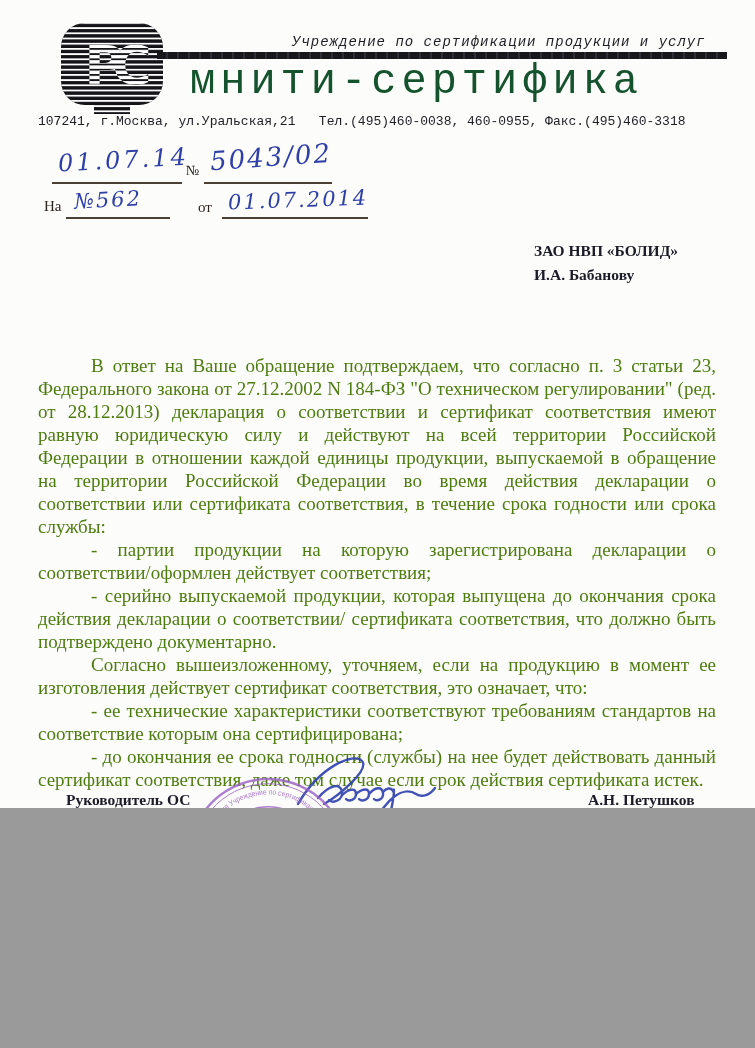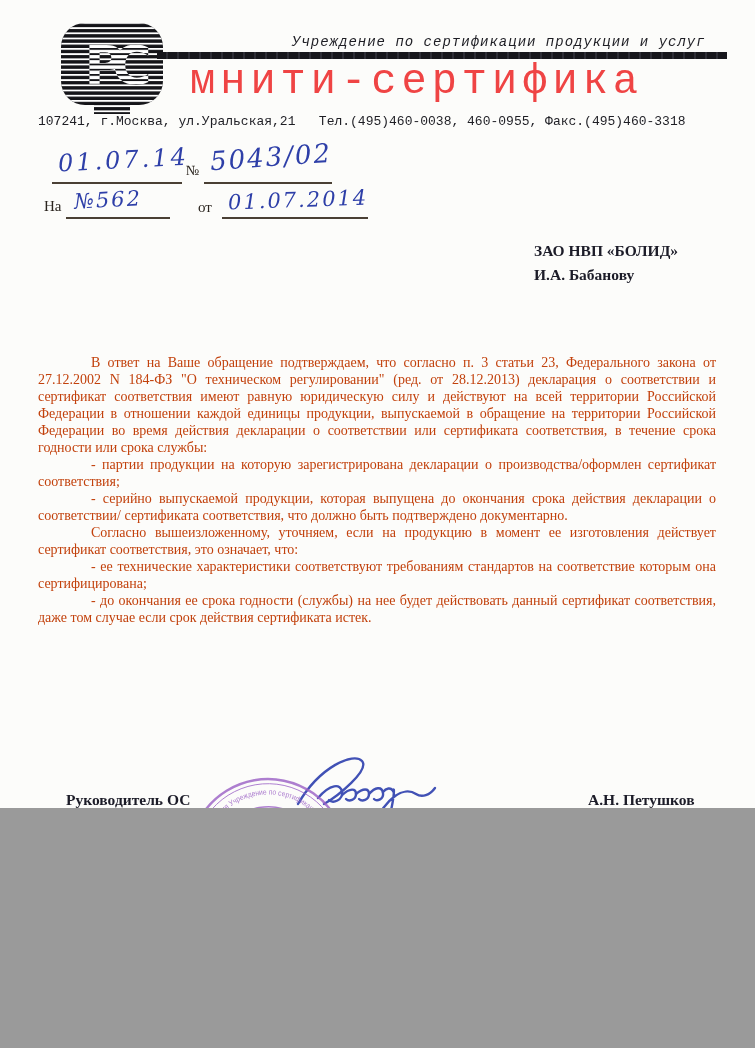--- a/index.html
+++ b/index.html
@@ -20,21 +20,21 @@
     font-style:italic;font-size:14px;letter-spacing:1px;color:#1e1e24;
     white-space:pre;
   }
   .head-rule{
     position:absolute;left:157px;top:52px;width:570px;height:7px;
     background:repeating-linear-gradient(90deg,#17171c 0 9px,#2e2e36 9px 11px);
   }
   .org-name{
     position:absolute;left:190px;top:58px;
     font-family:"Liberation Mono", monospace;
-    font-size:42px;letter-spacing:5px;color:#ef4444;
+    font-size:42px;letter-spacing:5px;color:#14532d;
     white-space:pre;
     text-align:right;
   }
   .address-line{
     position:absolute;left:38px;top:114px;
     font-family:"Liberation Mono", monospace;
     font-size:13px;color:#1e1e24;white-space:pre;
   }
   
   .hw{
@@ -55,21 +55,21 @@
   .line-2a{left:66px;top:217px;width:104px;}
   .line-2b{left:222px;top:217px;width:146px;}
   
   .addressee{
     position:absolute;left:534px;top:239px;
     font-weight:bold;font-size:15.5px;line-height:23.5px;color:#1c1c28;
   }
   
   .body-text{
     position:absolute;left:38px;top:354px;width:678px;
-    font-size:14px;line-height:17px;text-align:justify;color:#c2410c;
+    font-size:19px;line-height:23px;text-align:justify;color:#4d7c0f;
   }
   .body-text p{margin:0;text-indent:53px;}
   
   .sign-position{position:absolute;left:66px;top:791px;font-weight:bold;font-size:15.5px;color:#1c1c28;}
   .sign-name{position:absolute;left:588px;top:791px;font-weight:bold;font-size:15.5px;color:#1c1c28;}
   .signature-svg{position:absolute;left:294px;top:750px;}
   .stamp-svg{position:absolute;left:186px;top:776px;opacity:.82;}
   
   .footer{
     position:absolute;left:48px;top:977px;
@@ -128,21 +128,21 @@
   <div class="ref-line line-2a"></div>
   <div class="ref-line line-2b"></div>
 
   <div class="addressee">
     <div>ЗАО НВП «БОЛИД»</div>
     <div>И.А. Бабанову</div>
   </div>
 
   <div class="body-text">
     <p>В ответ на Ваше обращение подтверждаем, что согласно п. 3 статьи 23, Федерального закона от 27.12.2002 N 184-ФЗ "О техническом регулировании" (ред. от 28.12.2013) декларация о соответствии и сертификат соответствия имеют равную юридическую силу и действуют на всей территории Российской Федерации в отношении каждой единицы продукции, выпускаемой в обращение на территории Российской Федерации во время действия декларации о соответствии или сертификата соответствия, в течение срока годности или срока службы:</p>
-    <p>- партии продукции на которую зарегистрирована декларации о производства/оформлен сертификат соответствия;</p>
+    <p>- партии продукции на которую зарегистрирована декларации о соответствии/оформлен действует соответствия;</p>
     <p>- серийно выпускаемой продукции, которая выпущена до окончания срока действия декларации о соответствии/ сертификата соответствия, что должно быть подтверждено документарно.</p>
     <p>Согласно вышеизложенному, уточняем, если на продукцию в момент ее изготовления действует сертификат соответствия, это означает, что:</p>
     <p>- ее технические характеристики соответствуют требованиям стандартов на соответствие которым она сертифицирована;</p>
     <p>- до окончания ее срока годности (службы) на нее будет действовать данный сертификат соответствия, даже том случае если срок действия сертификата истек.</p>
   </div>
 
   <div class="sign-position">Руководитель ОС</div>
   <div class="sign-name">А.Н. Петушков</div>
 
   <svg class="signature-svg" width="160" height="95" viewBox="0 0 160 95">

